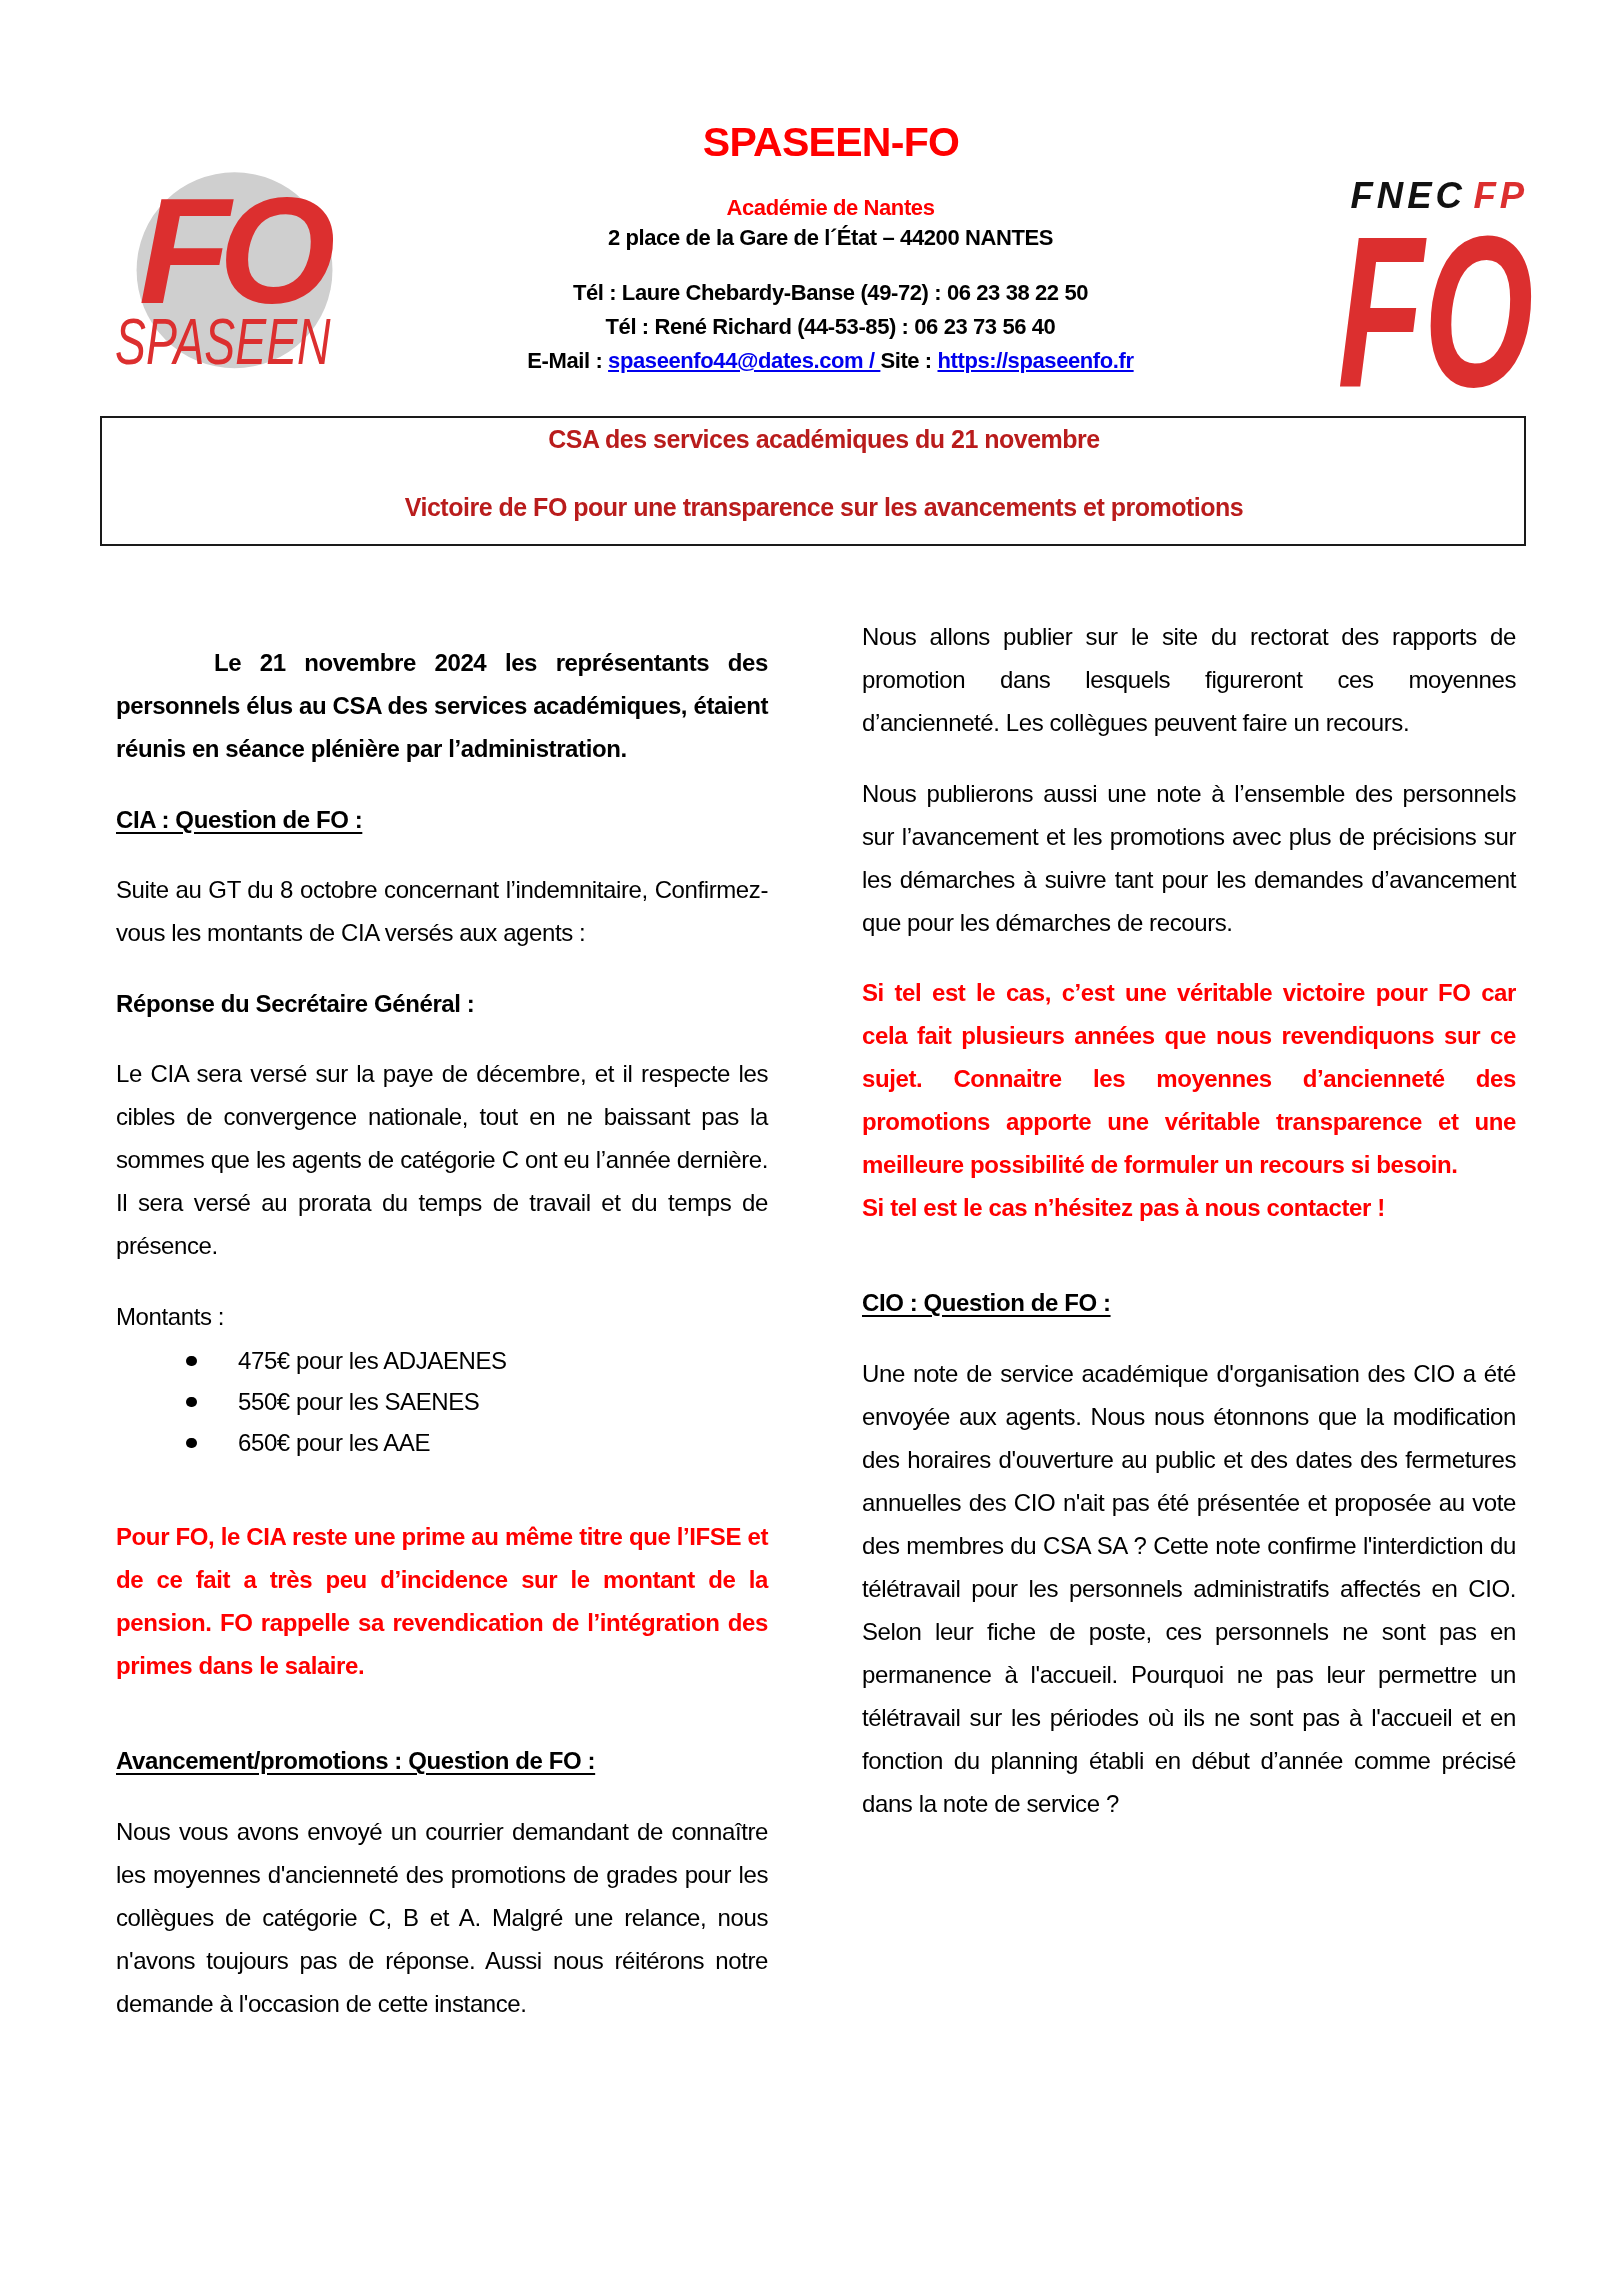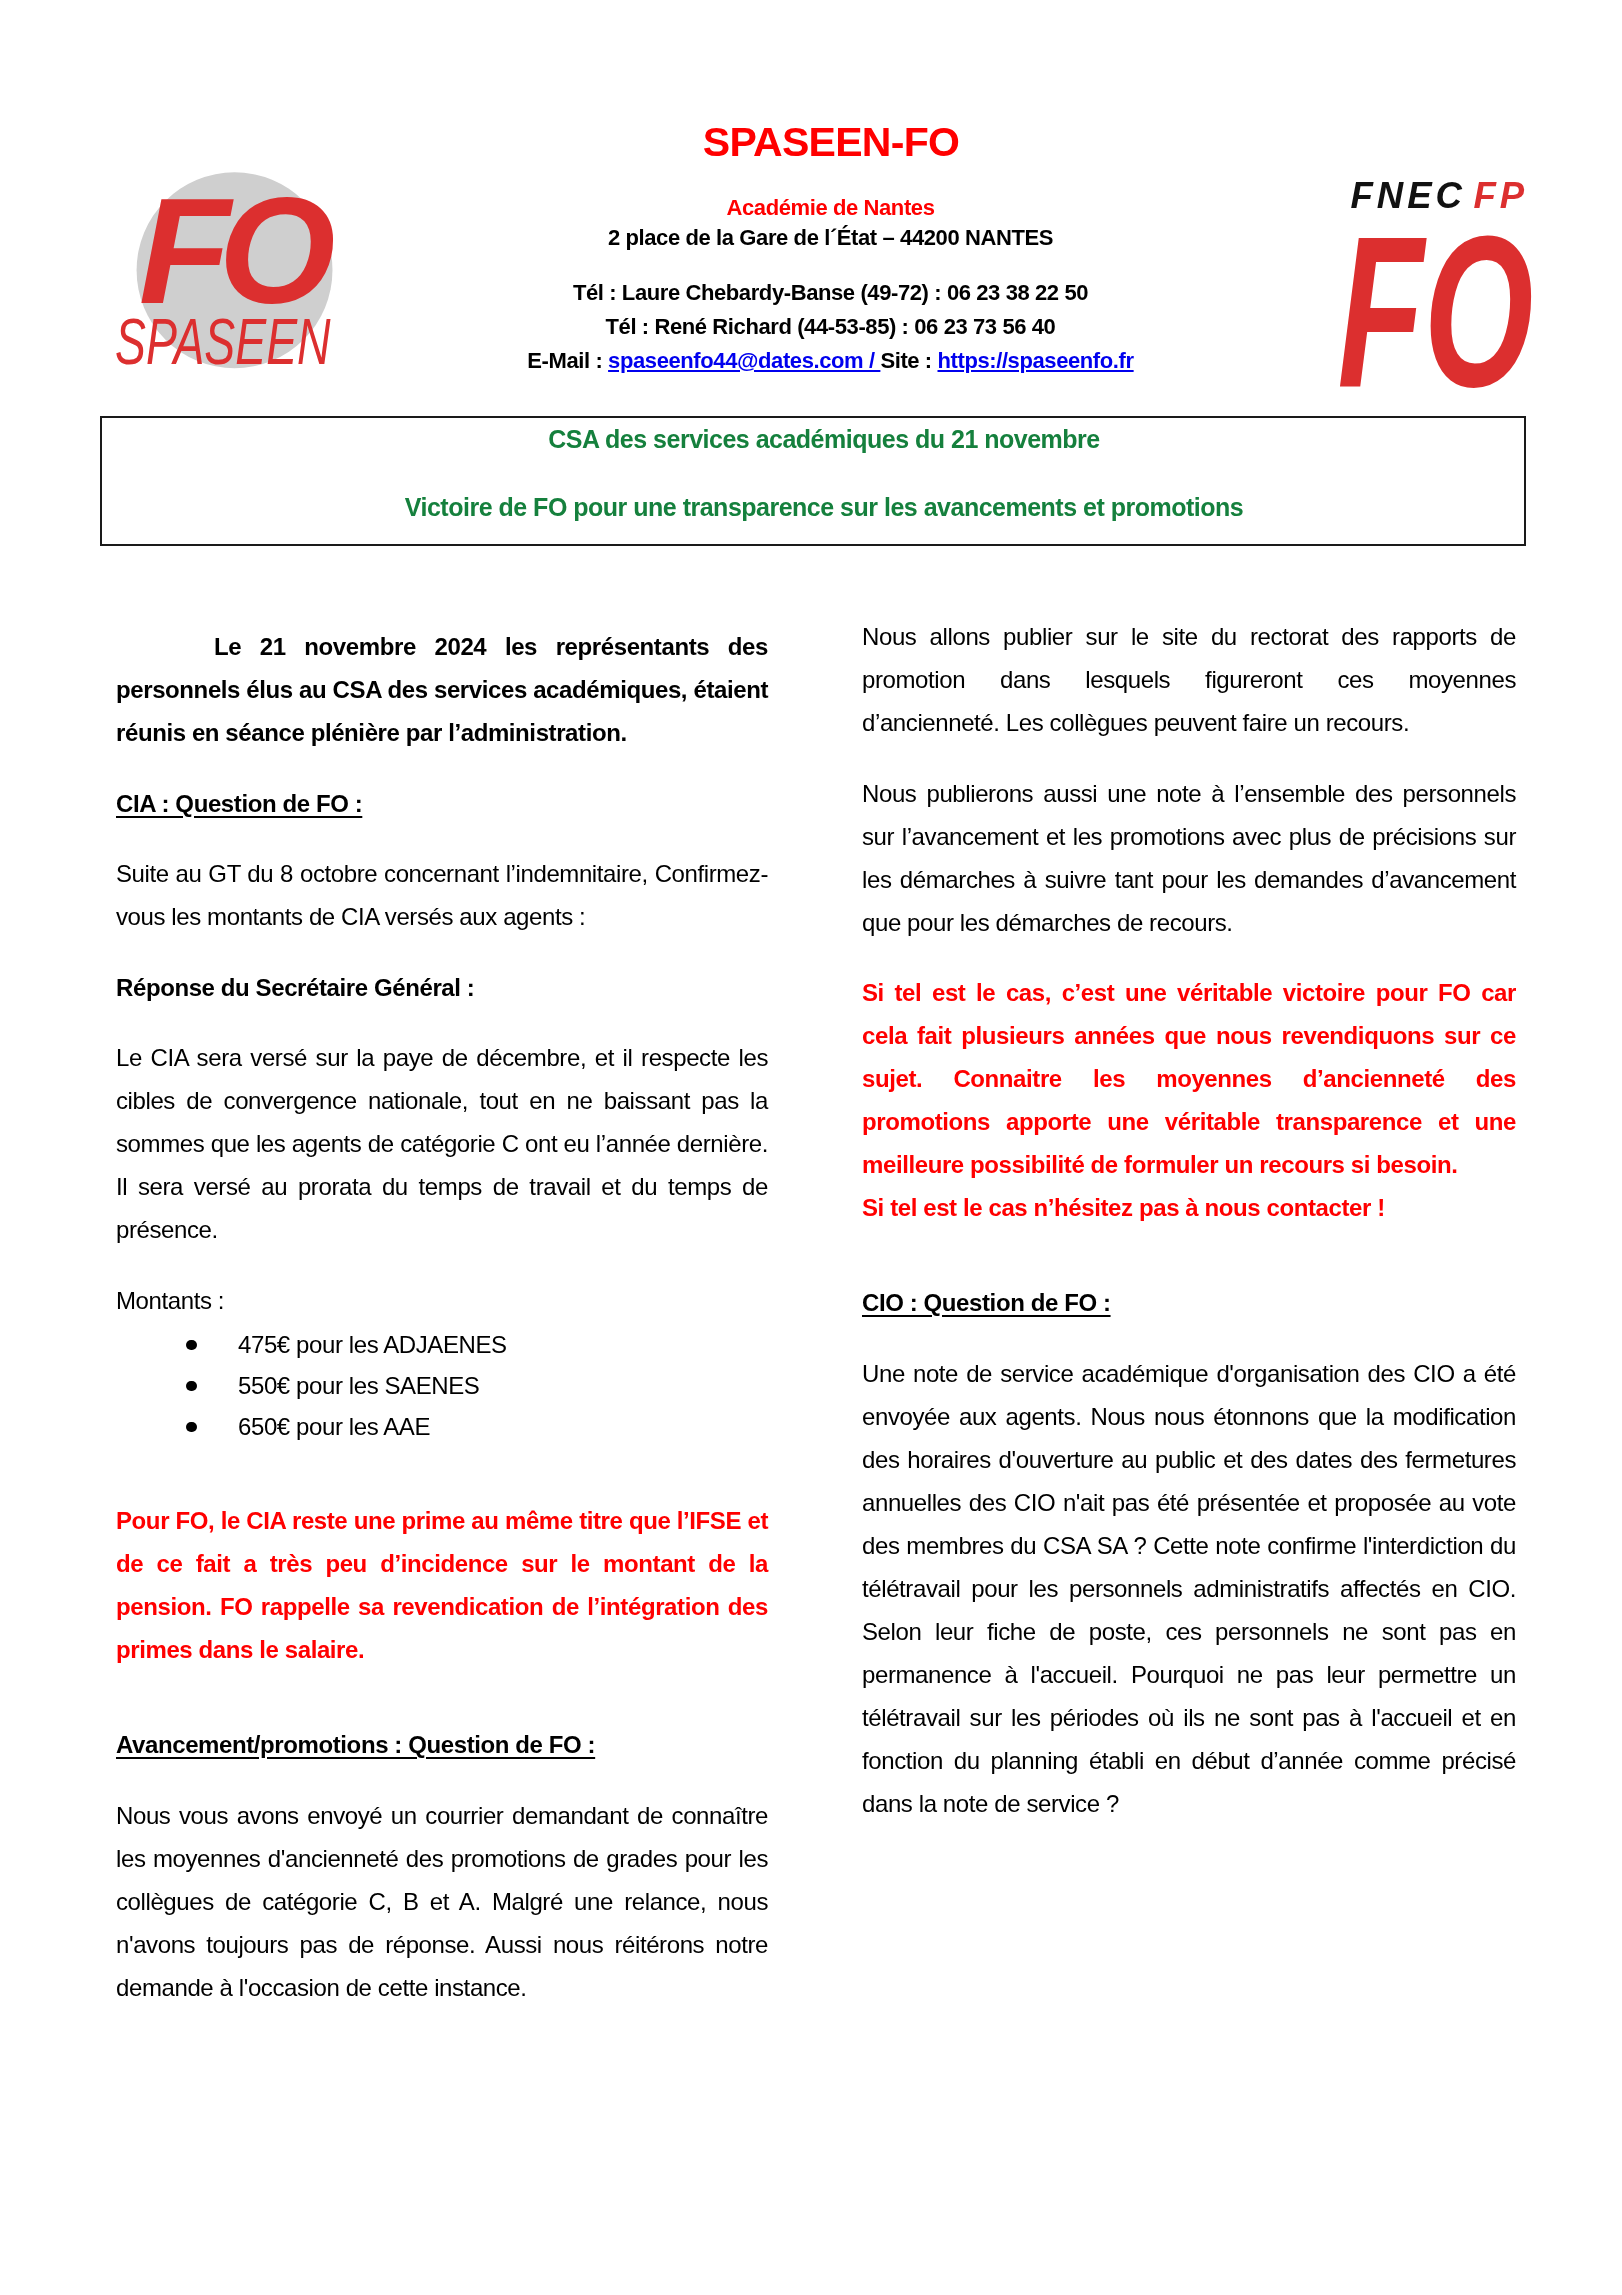--- a/index.html
+++ b/index.html
@@ -30,28 +30,28 @@
   #logo-spaseen { left: 110px; top: 156px; width: 236px; height: 222px; }
   #logo-fnec { left: 1331px; top: 175px; width: 209px; height: 216px; }
 
   
   #title-box {
     left: 100px; top: 416px; width: 1422px; height: 126px;
     border: 2px solid #1a1a1a; box-sizing: content-box;
   }
   .box-line {
     position: absolute; left: 0; right: 0; text-align: center;
-    color: #15803d; font-weight: bold; font-size: 25px; letter-spacing: -0.5px; padding-left: 22px;
+    color: #b91c1c; font-weight: bold; font-size: 25px; letter-spacing: -0.5px; padding-left: 22px;
   }
   #box-line-1 { top: 6.5px; }
   #box-line-2 { top: 75px; }
 
   
   .col { position: absolute; font-size: 24px; line-height: 43px; letter-spacing: -0.4px; }
-  #col-left { left: 116px; top: 625px; width: 652px; }
+  #col-left { left: 116px; top: 641px; width: 652px; }
   #col-right { left: 862px; top: 615px; width: 654px; }
   .col p { margin: 0 0 27.5px 0; text-align: justify; }
   .b { font-weight: bold; }
   .u { text-decoration: underline; text-underline-offset: 3.9px; }
   .indent { text-indent: 98px; }
   ul.amounts { margin: -25px 0 0 0; padding: 0 0 0 98px; list-style: none; }
   ul.amounts li { position: relative; line-height: 41px; margin-left: 24px; }
   ul.amounts li .bullet {
     position: absolute; left: -52px; top: 15.7px; width: 10.5px; height: 10.5px;
     border-radius: 50%; background: #000;

